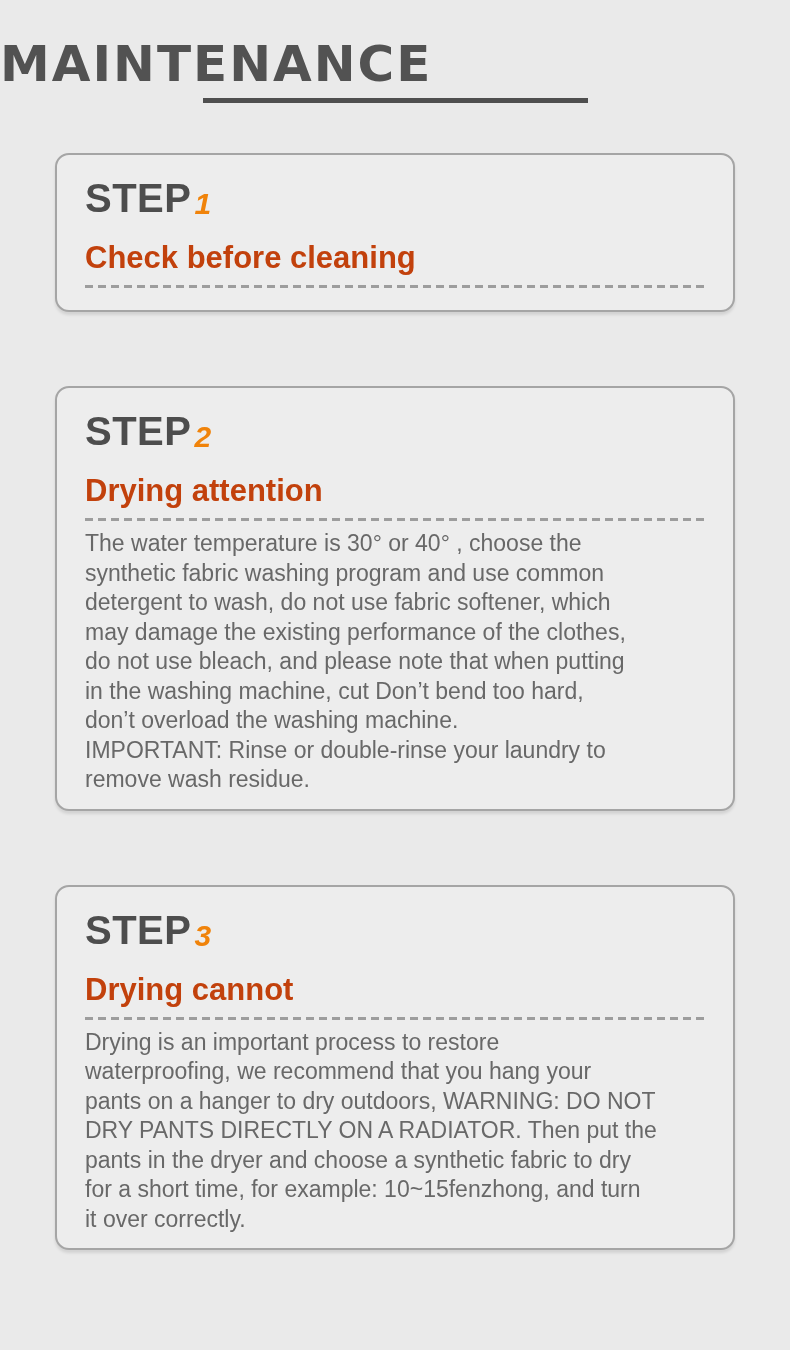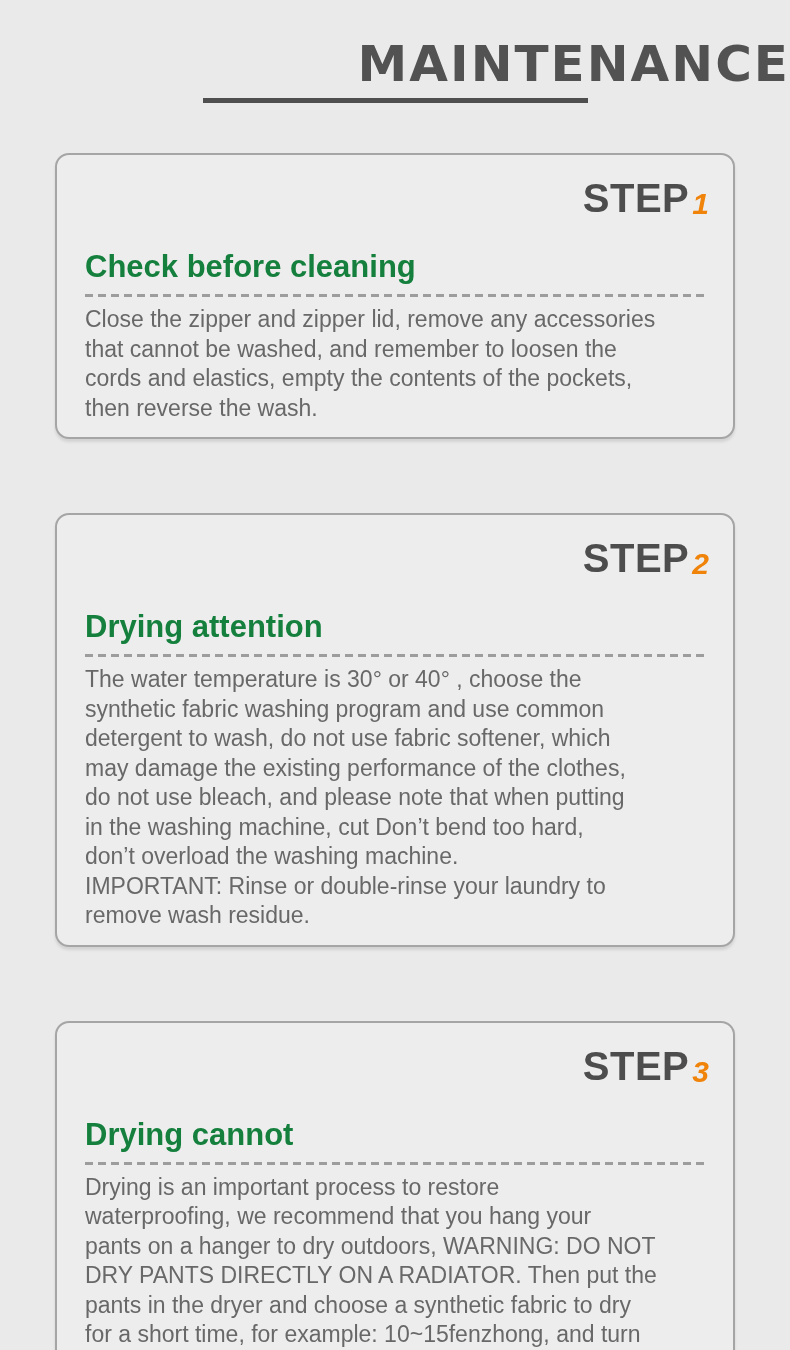--- a/index.html
+++ b/index.html
@@ -10,21 +10,21 @@
   body {
     width: 790px;
     height: 1350px;
     font-family: "Liberation Sans", sans-serif;
     overflow: hidden;
   }
   .page {
     padding-top: 38px;
   }
   .page-title {
-    text-align: right;
+    text-align: left;
     font-family: "DejaVu Sans", "Liberation Sans", sans-serif;
     font-weight: bold;
     font-size: 50px;
     line-height: 52px;
     letter-spacing: 2px;
     color: #525252;
   }
   .title-underline {
     width: 385px;
     height: 5px;
@@ -41,42 +41,41 @@
     border: 2px solid #a5a5a5;
     border-radius: 14px;
     padding: 20px 24px 14px 28px;
     margin-bottom: 74px;
     box-shadow: 0 3px 3px rgba(0,0,0,0.10);
   }
   .step-head {
     display: flex;
     align-items: baseline;
     line-height: 46px;
-    justify-content: flex-end;
   }
   .step-label {
     font-size: 40px;
     font-weight: bold;
     color: #4d4d4d;
     letter-spacing: 0.5px;
   }
   .step-number {
     font-size: 30px;
     font-weight: bold;
     font-style: italic;
     color: #f0830a;
     margin-left: 3px;
     transform: translateY(2px);
   }
   .step-title {
     font-size: 31px;
     font-weight: bold;
-    color: #15803d;
+    color: #c2410c;
     line-height: 38px;
-    margin-top: 23px;
+    margin-top: 14px;
   }
   .dashed-divider {
     height: 3px;
     margin: 8px 0;
     background: repeating-linear-gradient(90deg, #9d9d9d 0 8px, transparent 8px 13px);
   }
   .step-body {
     font-size: 23px;
     line-height: 29.5px;
     color: #686868;
@@ -93,24 +92,20 @@
 
   <div class="cards">
 
     <div class="step-card">
       <div class="step-head">
         <span class="step-label">STEP</span>
         <span class="step-number">1</span>
       </div>
       <div class="step-title">Check before cleaning</div>
       <div class="dashed-divider"></div>
-      <div class="step-body">Close the zipper and zipper lid, remove any accessories
-that cannot be washed, and remember to loosen the
-cords and elastics, empty the contents of the pockets,
-then reverse the wash.</div>
     </div>
 
     <div class="step-card">
       <div class="step-head">
         <span class="step-label">STEP</span>
         <span class="step-number">2</span>
       </div>
       <div class="step-title">Drying attention</div>
       <div class="dashed-divider"></div>
       <div class="step-body">The water temperature is 30° or 40° , choose the

